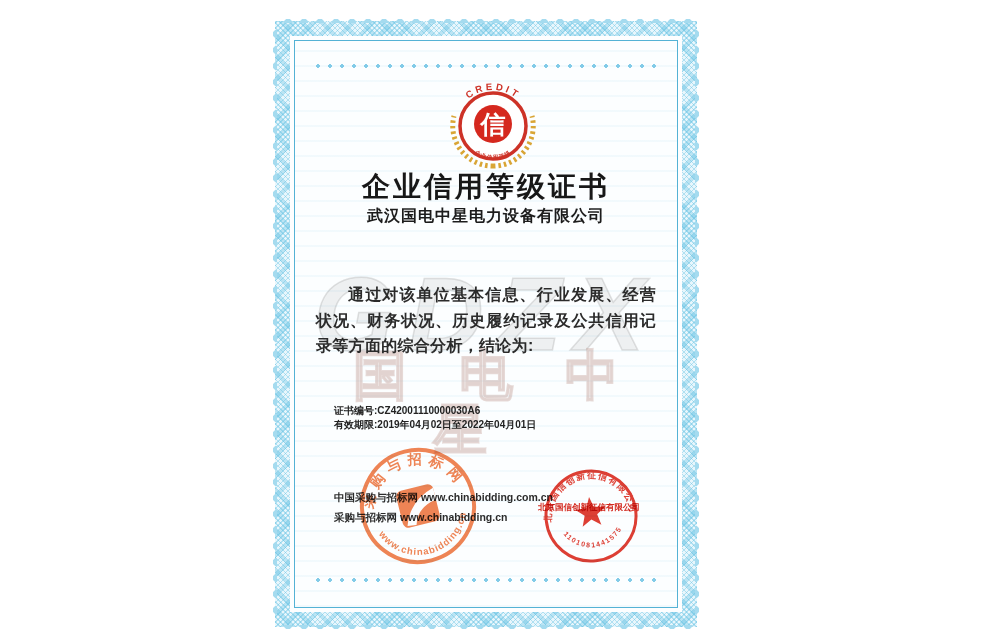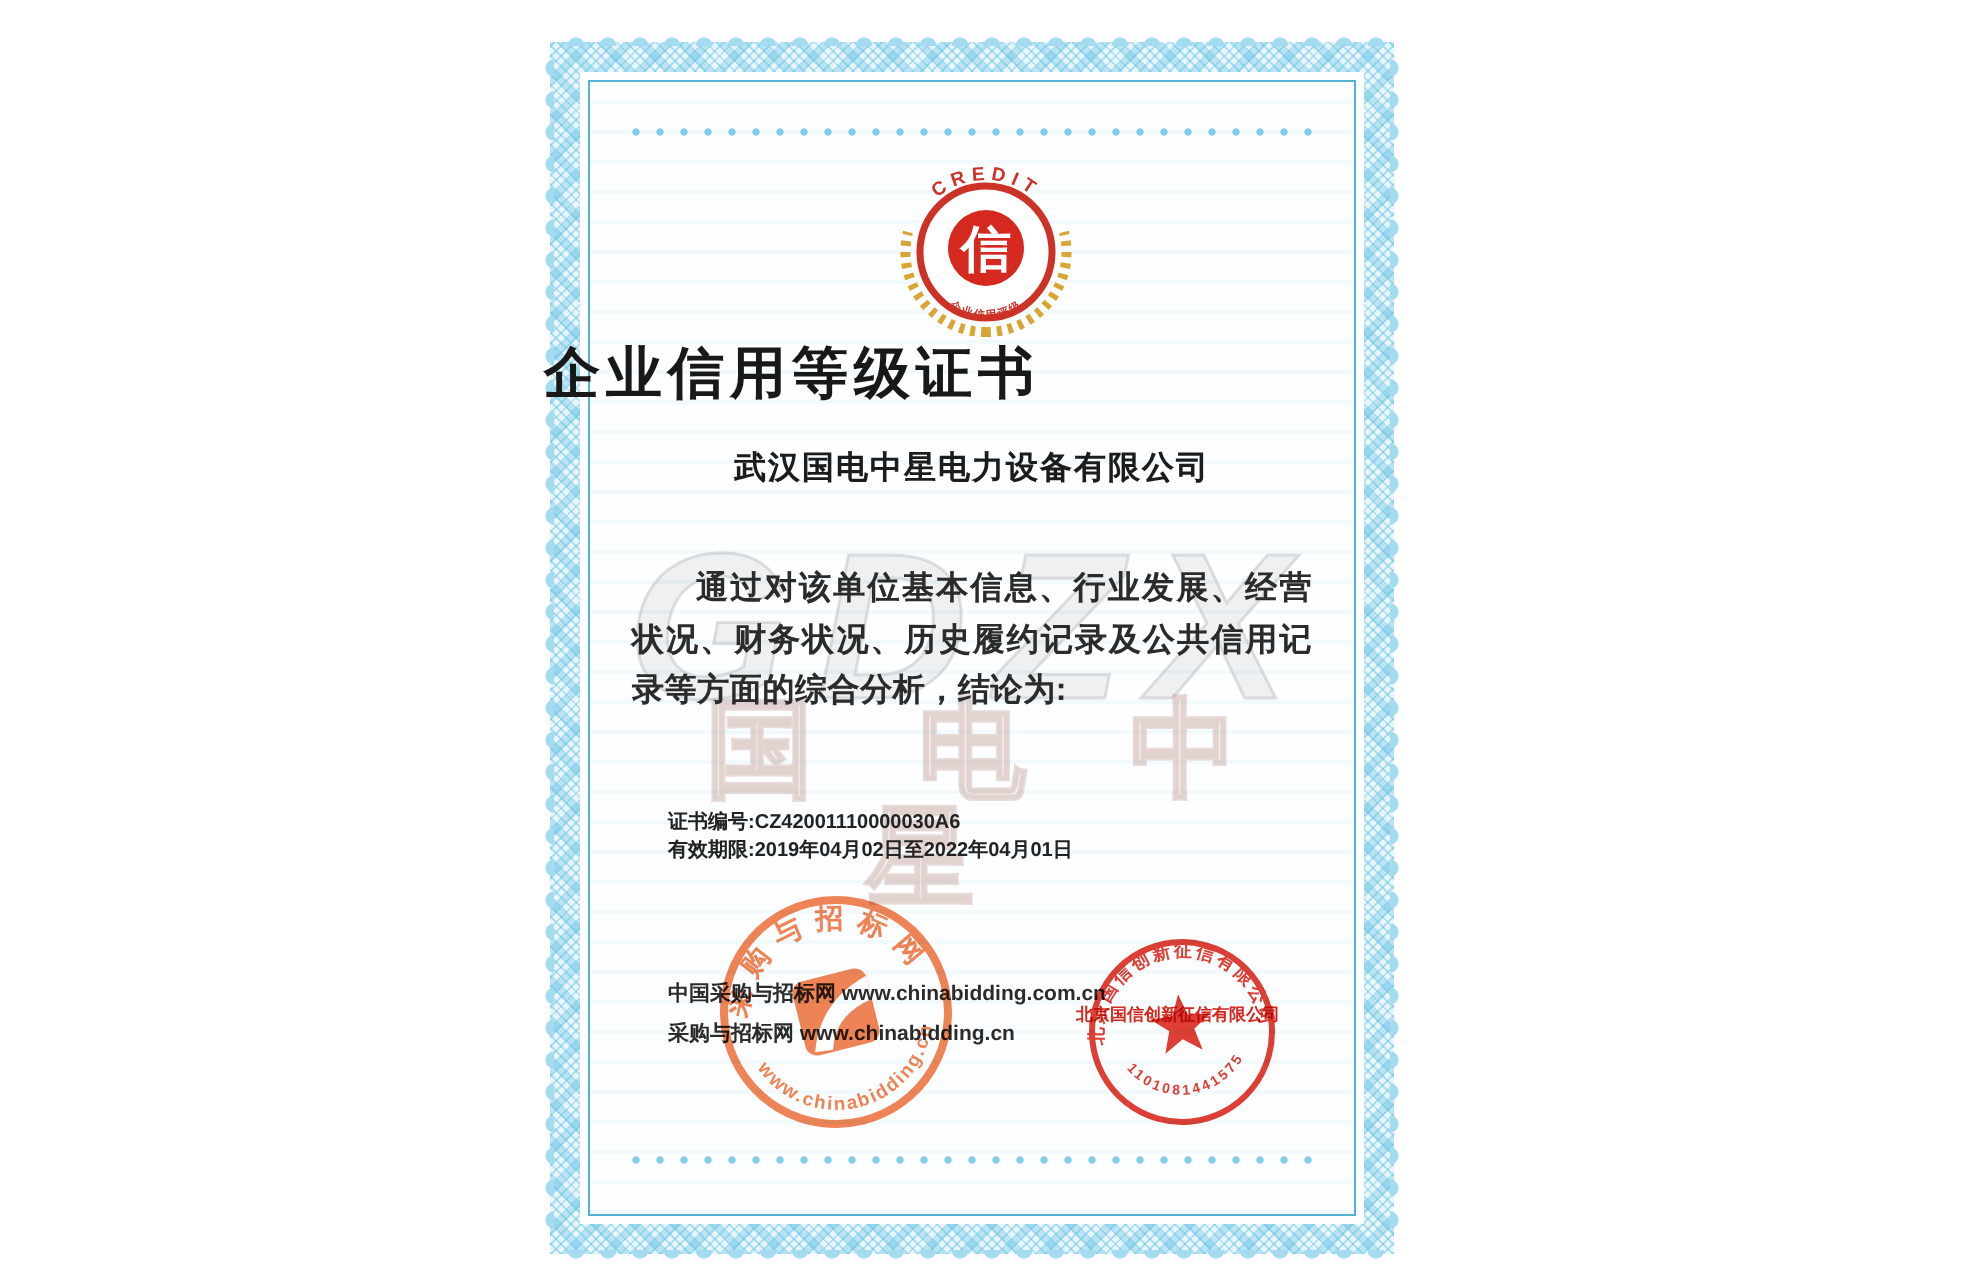--- a/index.html
+++ b/index.html
@@ -40,23 +40,23 @@
   
   .wm-letters{position:absolute;left:0;right:0;top:244px;z-index:4;text-align:center;
     font-size:104px;font-weight:800;font-style:italic;letter-spacing:14px;line-height:1;
     color:rgba(150,150,150,0.13);-webkit-text-stroke:1.5px rgba(150,150,150,0.28);}
   .wm-hanzi{position:absolute;left:0;right:0;top:330px;z-index:4;text-align:center;
     font-size:54px;font-weight:800;letter-spacing:52px;line-height:1;text-indent:52px;
     color:rgba(190,150,140,0.12);-webkit-text-stroke:1.5px rgba(190,150,140,0.32);}
 
   
   .emblem{position:absolute;left:169px;top:56px;z-index:5;}
-  .title{position:absolute;left:0;right:0;top:150px;z-index:5;text-align:left;
+  .title{position:absolute;left:0;right:0;top:150px;z-index:5;text-align:center;
     font-size:28px;font-weight:700;letter-spacing:3px;color:#181818;}
-  .company{position:absolute;left:0;right:0;top:206px;z-index:5;text-align:center;
+  .company{position:absolute;left:0;right:0;top:188px;z-index:5;text-align:center;
     font-size:16px;font-weight:700;letter-spacing:1px;color:#1c1c1c;}
   .address{position:absolute;left:0;right:0;top:237px;z-index:5;text-align:center;
     font-size:10.5px;font-weight:700;color:#333;}
   .para{position:absolute;left:44px;top:264px;width:340px;z-index:5;
     font-size:16px;font-weight:600;color:#2b2b2b;line-height:1.6;
     text-indent:2em;text-align:justify;letter-spacing:.3px;}
   .rating{position:absolute;left:0;right:0;top:312px;z-index:5;text-align:center;
     color:#e5261c;white-space:nowrap;}
   .rating .grade{font-size:40px;font-weight:900;letter-spacing:6px;
     font-family:"Liberation Sans", sans-serif;}

